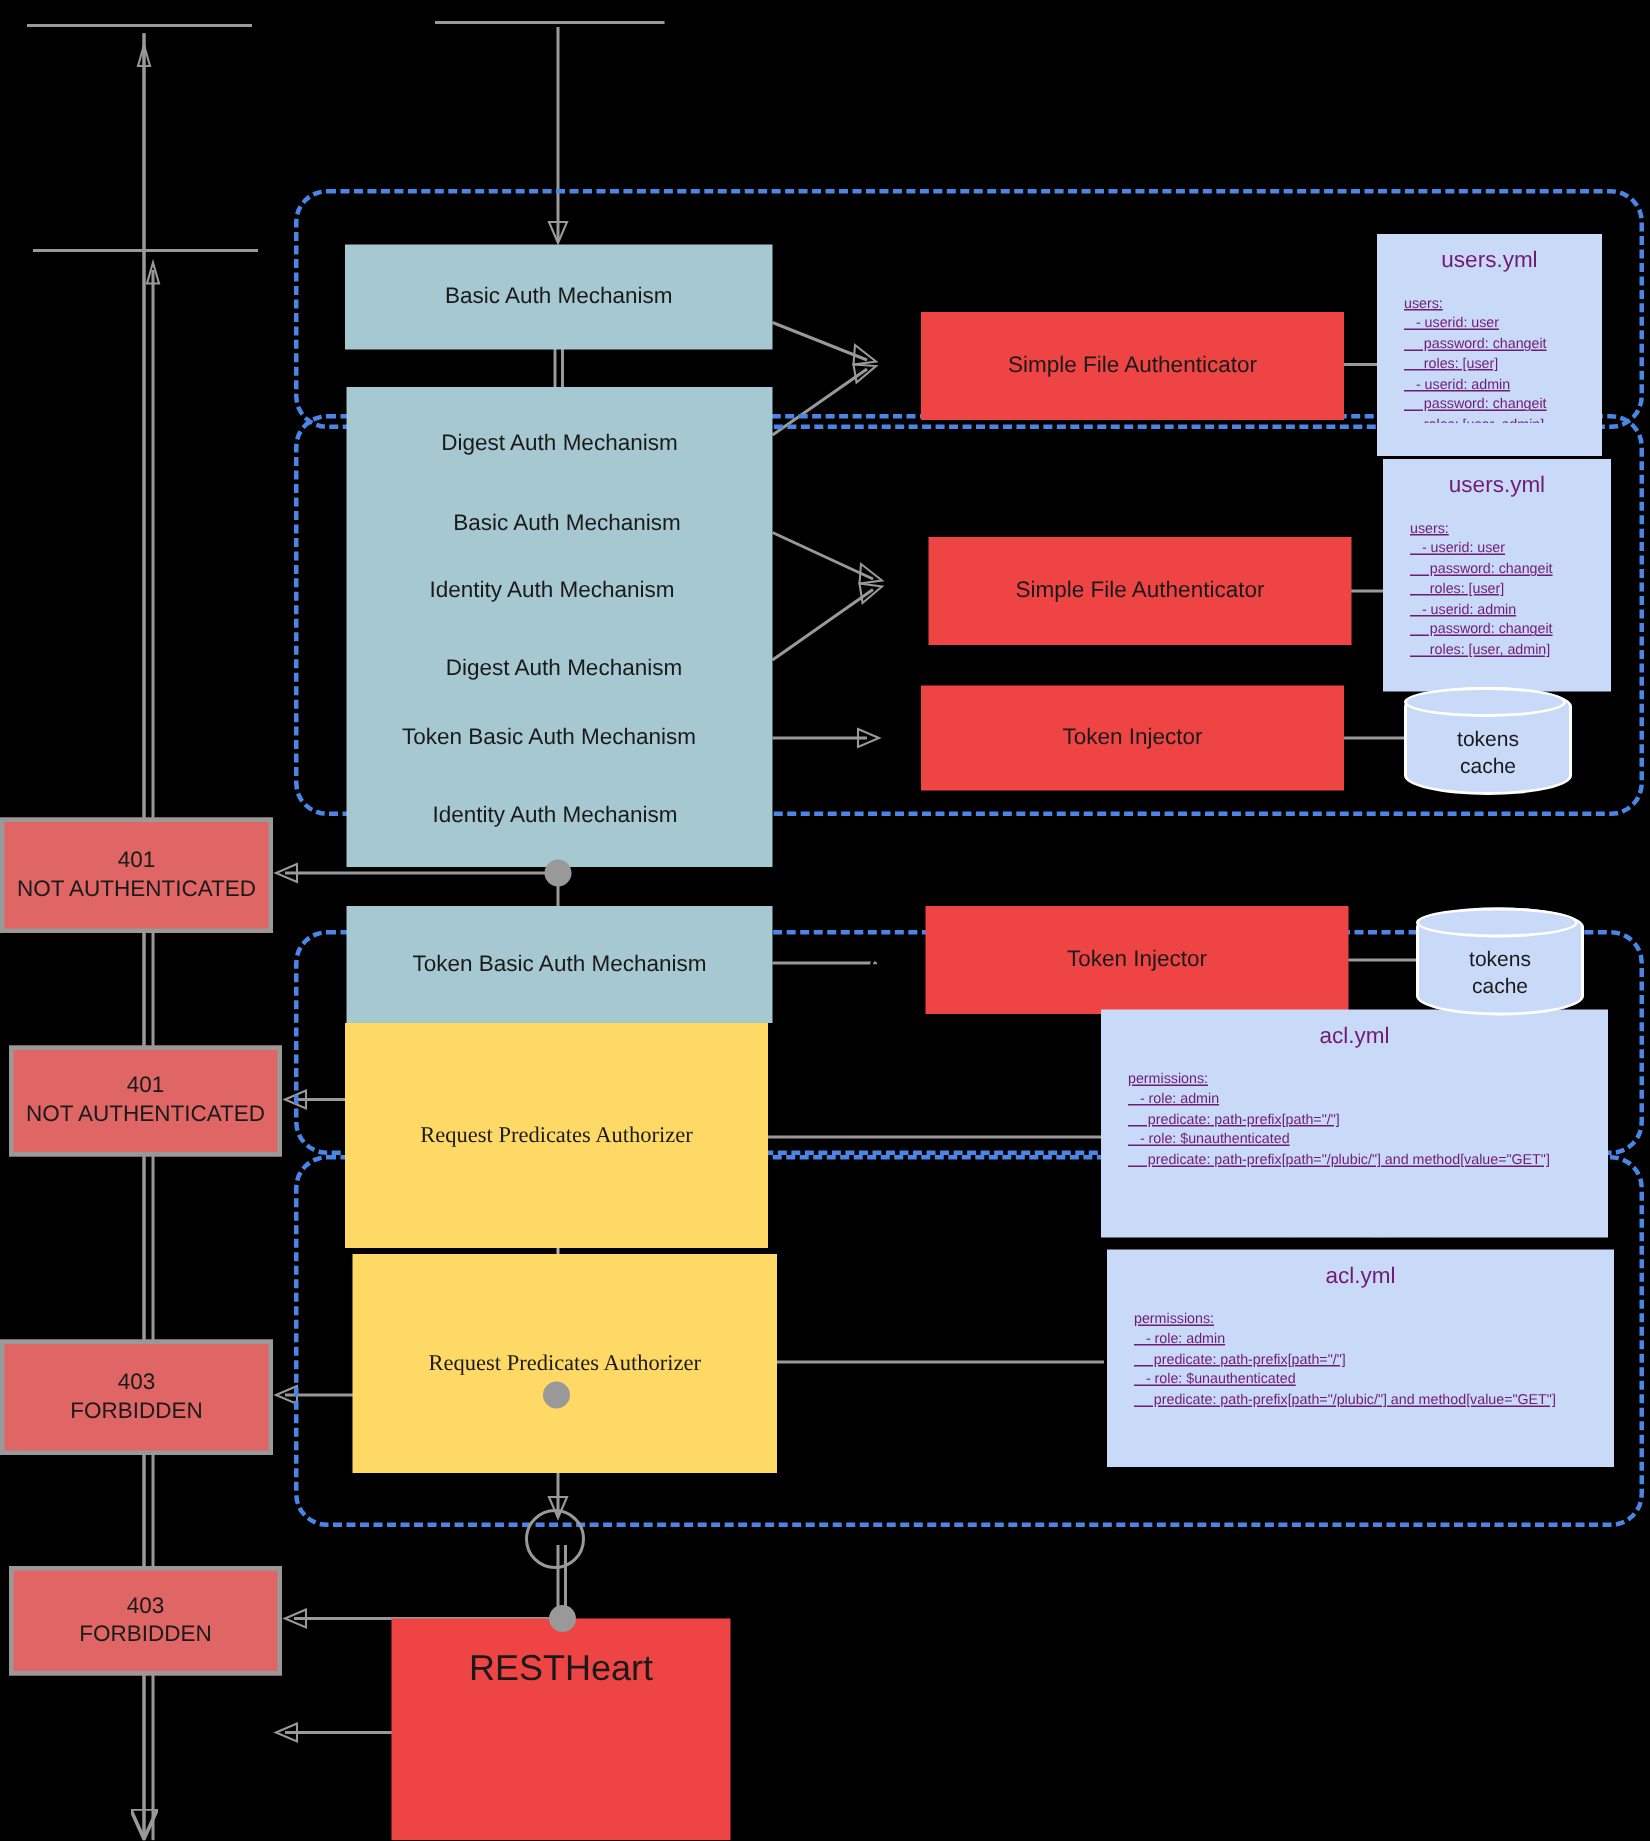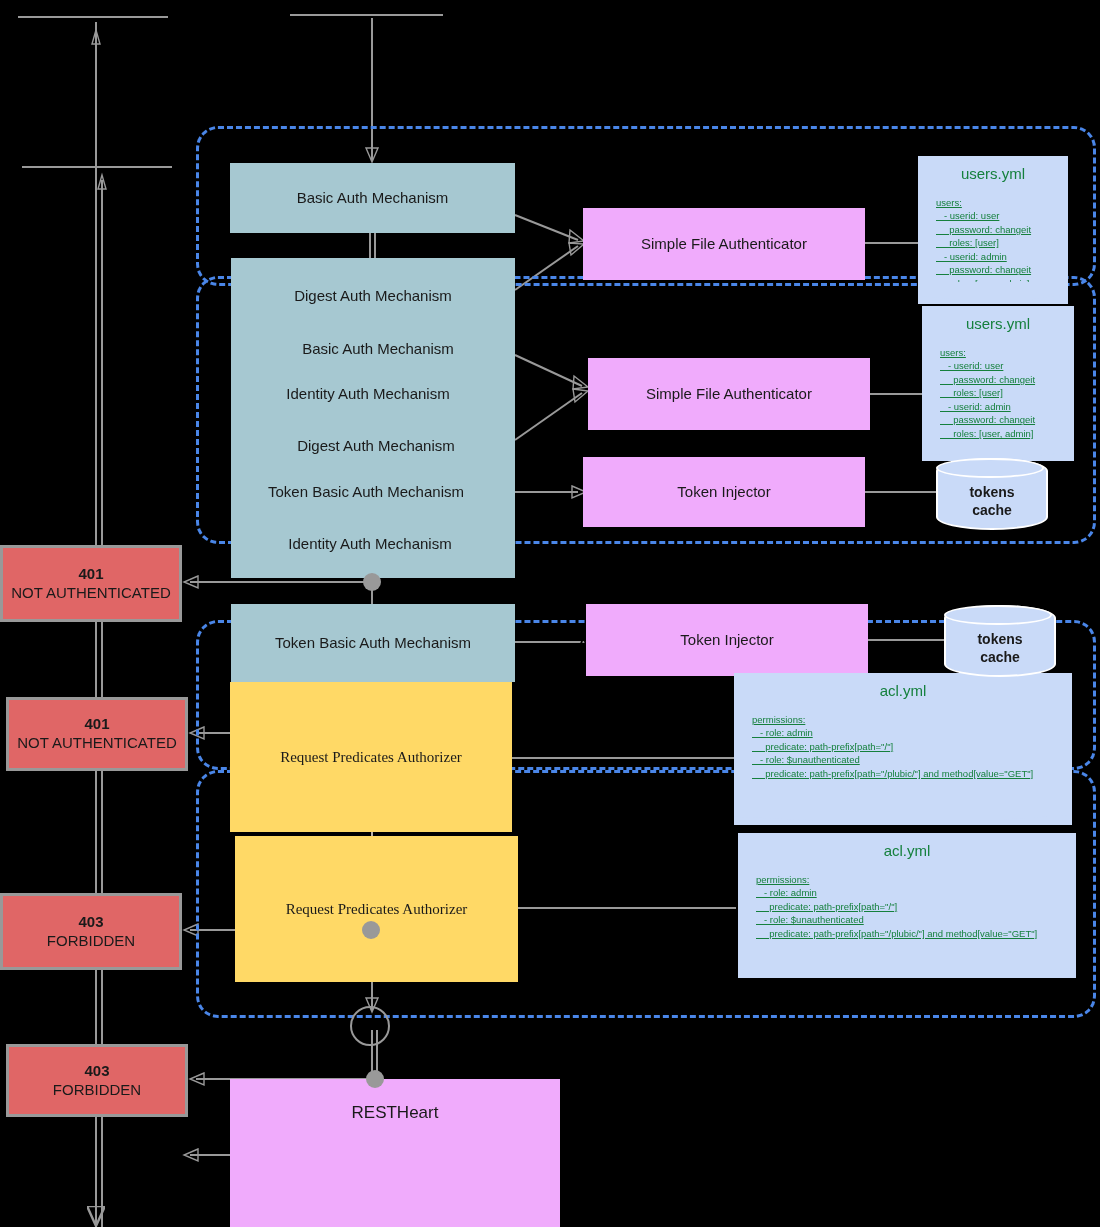--- a/index.html
+++ b/index.html
@@ -25,46 +25,47 @@
     color: #1a1a1a;
     line-height: 1.25;
   }
   
   .teal {
     background: #a6c8d1;
     font-size: 15px;
   }
   
   .grey {
-    background: #f0abfc;
-    font-size: 15px;
+    background: #ef4444;
+    font-size: 15px;
+    margin-left: 31px;
   }
   
   .yellow {
     background: #ffd966;
     font-size: 15px;
     font-family: Liberation Serif, serif;
   }
   
   .status {
     border: 3px solid #999999;
     font-size: 15px;
     flex-direction: column;
   }
-  .status .l1 { display:block;font-weight:bold; }
+  .status .l1 { display:block; }
   .status .l2 { display:block; }
   .red { background: #e06666; }
   .green { background: #93c47d; }
 
   
   .note {
     position: absolute;
     background: #c9daf8;
     box-sizing: border-box;
-    color: #15803d;
+    color: #701a75;
   }
   .note .note-title {
     text-align: center;
     font-size: 15px;
     padding-top: 9px;
   }
   .note .note-body {
     font-size: 9.5px;
     line-height: 1.42;
     padding: 14px 0 0 18px;
@@ -98,21 +99,21 @@
   .cyl::before {
     content: "";
     position: absolute;
     left: -2px; top: -2px;
     width: 100%; height: 30%;
     border: 2px solid #ffffff;
     border-radius: 50%;
     background: #c9daf8;
     box-sizing: border-box;
   }
-  .cyl .cyl-label { position: relative; z-index: 2; padding-top: 14px; font-weight: bold;}
+  .cyl .cyl-label { position: relative; z-index: 2; padding-top: 14px;}
 
   
   .phase {
     position: absolute;
     box-sizing: border-box;
     border: 3px dashed #4a86e8;
     border-radius: 22px;
     pointer-events: none;
   }
   .phase-label {
@@ -273,21 +274,21 @@
     <span>Token Injector</span>
   </div>
 
   <div class="box yellow" style="left:230px; top:682px; width:282px; height:150px;">
     <span>Request Predicates Authorizer</span>
   </div>
   <div class="box yellow" style="left:235px; top:836px; width:283px; height:146px;">
     <span>Request Predicates Authorizer</span>
   </div>
 
-  <div class="box grey" style="left:230px; top:1079px; width:330px; height:148px; font-size:17px;">
+  <div class="box grey" style="left:230px; top:1079px; width:226px; height:148px; font-size:24px;">
     <span style="position:relative; top:-40px;">RESTHeart</span>
   </div>
 
   <div class="note" style="left:918px; top:156px; width:150px; height:148px;">
     <div class="note-title">users.yml</div>
     <div class="note-body">users:
    - userid: user
      password: changeit
      roles: [user]
    - userid: admin

